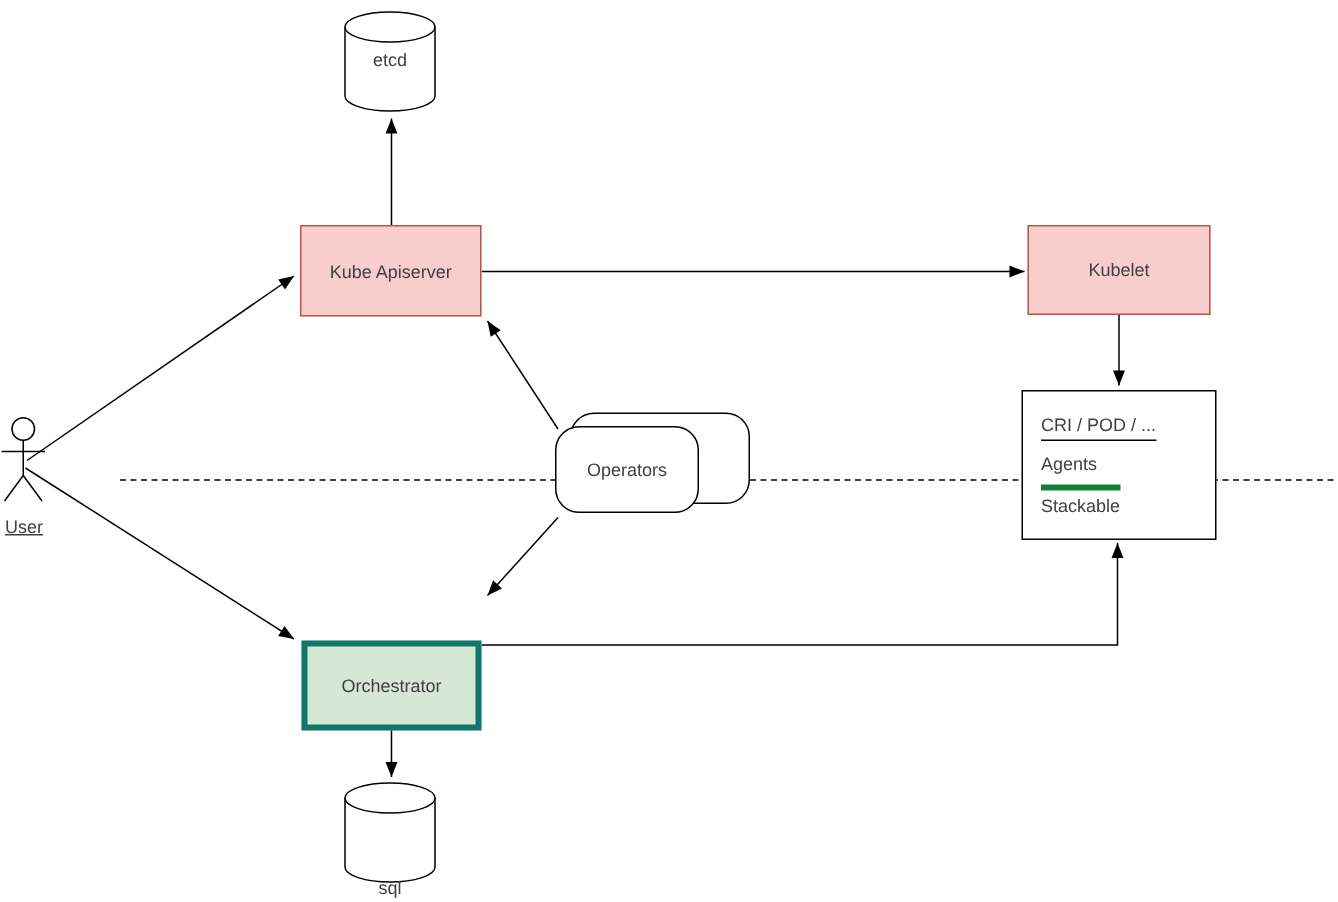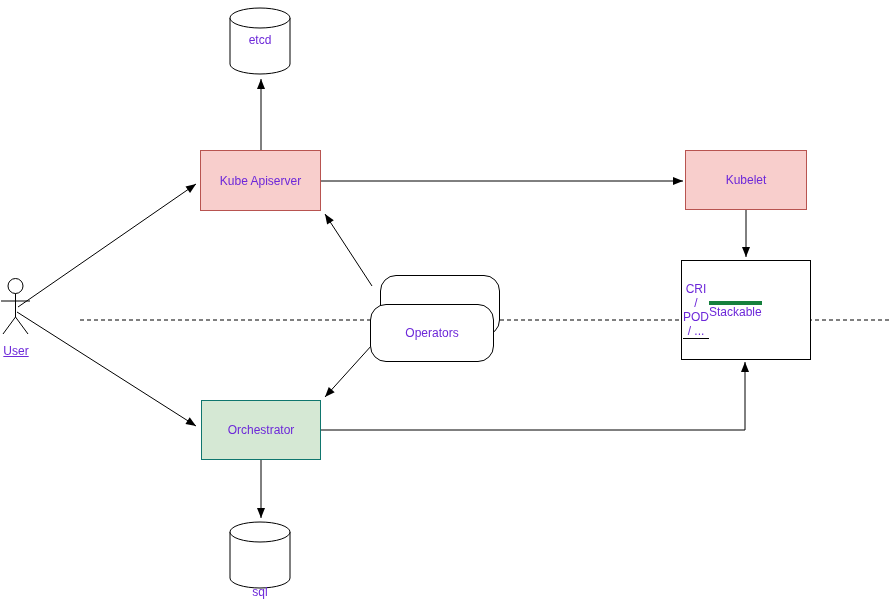--- a/index.html
+++ b/index.html
@@ -3,46 +3,46 @@
 <meta charset="utf-8">
 <style>
   html, body { margin: 0; padding: 0; background: #ffffff; }
   #canvas {
     position: relative;
     width: 892px;
     height: 601px;
     background: #ffffff;
     font-family: "Liberation Sans", sans-serif;
     font-size: 12px;
-    color: #6d28d9;
+    color: #404040;
     overflow: hidden;
   }
   #wires {
     position: absolute;
     left: 0; top: 0;
     z-index: 0;
   }
   .node {
     position: absolute;
     box-sizing: border-box;
     display: flex;
     align-items: center;
     justify-content: center;
     text-align: center;
     z-index: 1;
   }
   .pink  { background: #f8cecc; border: 1px solid #b85450; }
-  .green { background: #d5e8d4; border: 1px solid #0f766e; }
+  .green { background: #d5e8d4; border: 4px solid #0f766e; margin-top: 27px; }
   .plain { background: #ffffff; border: 1px solid #000000; }
   .rounded { border-radius: 16px; }
   .stack {
-    flex-direction: row;
-    align-items: center;
+    flex-direction: column;
+    align-items: flex-start;
     justify-content: flex-start;
-    padding: 1px;
+    padding: 12px;
   }
   .stack .row {
     display: flex;
     align-items: center;
     justify-content: center;
   }
   .stack .row.header { flex: 0 0 20px; border-bottom: 1px solid #000; }
   .stack .row.body   { flex: 1 1 auto; }
   .stack .row.footer { flex: 0 0 20px; border-top: 4px solid #15803d; }
   .shape-label {
@@ -99,25 +99,26 @@
   <div class="node pink" style="left:685px; top:150px; width:122px; height:60px;">
     <span>Kubelet</span>
   </div>
 
   <div class="node pink" style="left:200px; top:150px; width:121px; height:61px;">
     <span>Kube Apiserver</span>
   </div>
 
   <div class="node plain stack" style="left:681px; top:260px; width:130px; height:100px;">
     <div class="row header">CRI / POD / ...</div>
+    <div class="row body">Agents</div>
     <div class="row footer">Stackable</div>
   </div>
 
   <div class="node plain rounded" style="left:380px; top:275px; width:120px; height:61px; z-index:1;"></div>
-  <div class="node plain rounded" style="left:370px; top:304px; width:124px; height:58px; z-index:2;">
+  <div class="node plain rounded" style="left:370px; top:284px; width:96px; height:58px; z-index:2;">
     <span>Operators</span>
   </div>
 
   <div class="node green" style="left:201px; top:400px; width:120px; height:60px;">
     <span>Orchestrator</span>
   </div>
 
   <div class="shape-label" style="left:230px; top:585px; width:60px;">sql</div>
 
   <div class="shape-label" style="left:0px; top:344px; width:32px;text-decoration:underline;">User</div>

